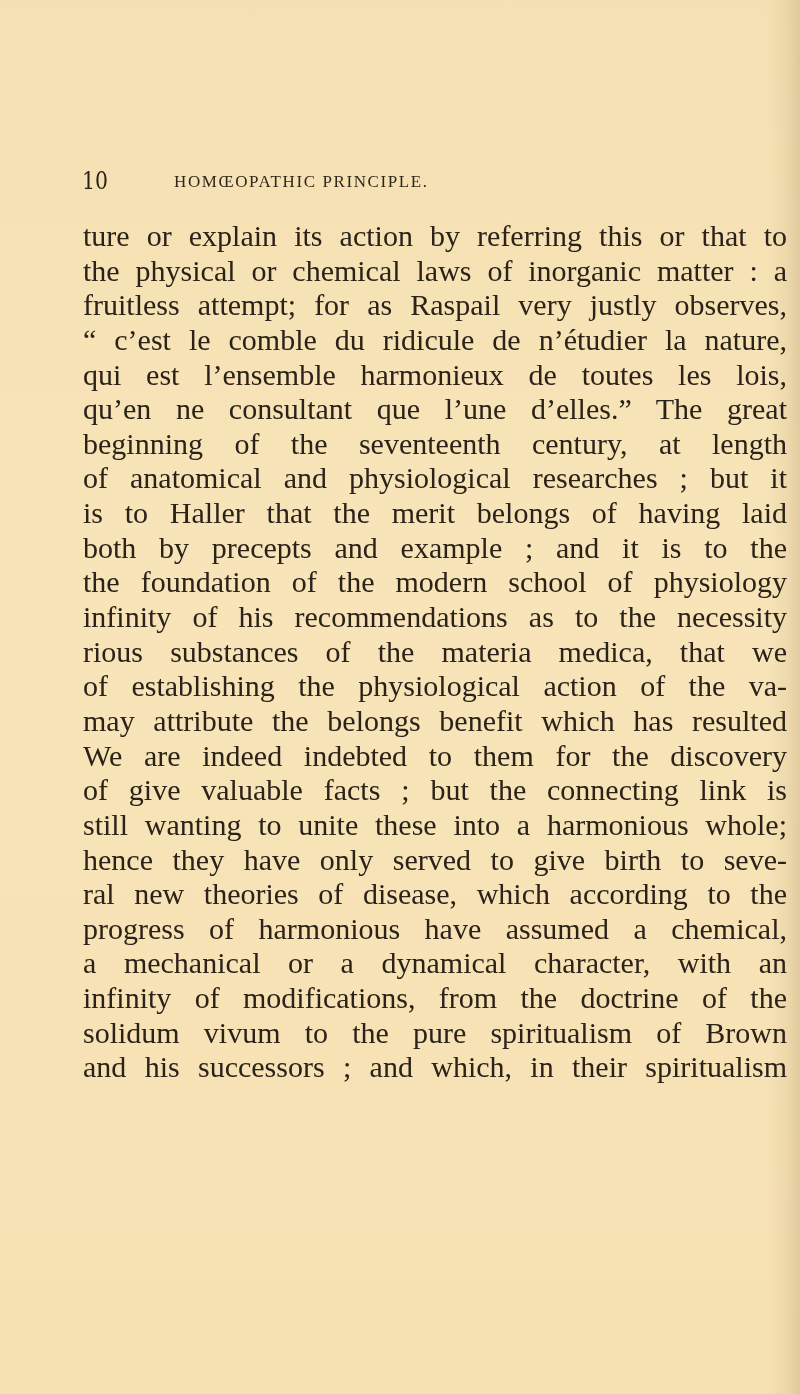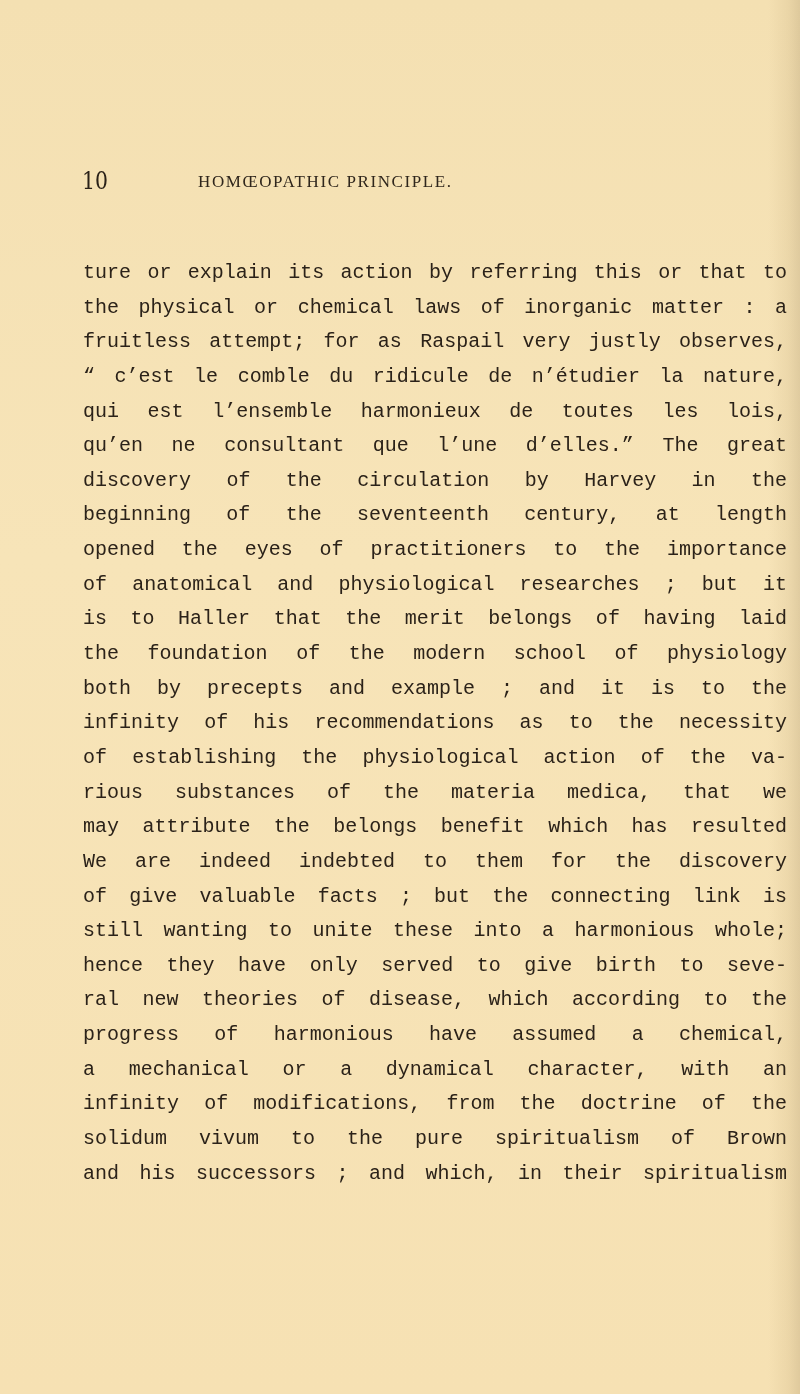--- a/index.html
+++ b/index.html
@@ -43,31 +43,29 @@
     }
     .running-title {
       position: absolute;
       left: 166px;
       top: 6px;
       font-family: "Liberation Serif", serif;
       font-size: 17px;
       line-height: 26px;
       letter-spacing: 1.6px;
       color: #2f261c;
-      margin-left: 24px;
     }
     .body-text {
       position: absolute;
       left: 83px;
       top: 219px;
       width: 704px;
-      font-family: Liberation Mono, monospace;
-      font-size: 20px;
+      font-family: Liberation Serif, serif;
+      font-size: 30px;
       color: #2b2219;
-      margin-top: 37px;
     }
     .line {
       display: block;
       height: 34.65px;
       line-height: 34.65px;
       text-align: justify;
       text-align-last: justify;
       white-space: nowrap;
       overflow: visible;
     }
@@ -84,30 +82,28 @@
     <span class="running-title">HOMŒOPATHIC PRINCIPLE.</span>
   </div>
 
   <div class="body-text">
     <span class="line">ture or explain its action by referring this or that to</span>
     <span class="line">the physical or chemical laws of inorganic matter : a</span>
     <span class="line">fruitless attempt; for as Raspail very justly observes,</span>
     <span class="line">“ c’est le comble du ridicule de n’étudier la nature,</span>
     <span class="line">qui est l’ensemble harmonieux de toutes les lois,</span>
     <span class="line">qu’en ne consultant que l’une d’elles.” The great</span>
-    <span class="line">discovery of the circulation by Harvey in the</span>
     <span class="line">beginning of the seventeenth century, at length</span>
-    <span class="line">opened the eyes of practitioners to the importance</span>
     <span class="line">of anatomical and physiological researches ; but it</span>
     <span class="line">is to Haller that the merit belongs of having laid</span>
+    <span class="line">both by precepts and example ; and it is to the</span>
     <span class="line">the foundation of the modern school of physiology</span>
-    <span class="line">both by precepts and example ; and it is to the</span>
     <span class="line">infinity of his recommendations as to the necessity</span>
+    <span class="line">rious substances of the materia medica, that we</span>
     <span class="line">of establishing the physiological action of the va-</span>
-    <span class="line">rious substances of the materia medica, that we</span>
     <span class="line">may attribute the belongs benefit which has resulted</span>
     <span class="line">We are indeed indebted to them for the discovery</span>
     <span class="line">of give valuable facts ; but the connecting link is</span>
     <span class="line">still wanting to unite these into a harmonious whole;</span>
     <span class="line">hence they have only served to give birth to seve-</span>
     <span class="line">ral new theories of disease, which according to the</span>
     <span class="line">progress of harmonious have assumed a chemical,</span>
     <span class="line">a mechanical or a dynamical character, with an</span>
     <span class="line">infinity of modifications, from the doctrine of the</span>
     <span class="line">solidum vivum to the pure spiritualism of Brown</span>

